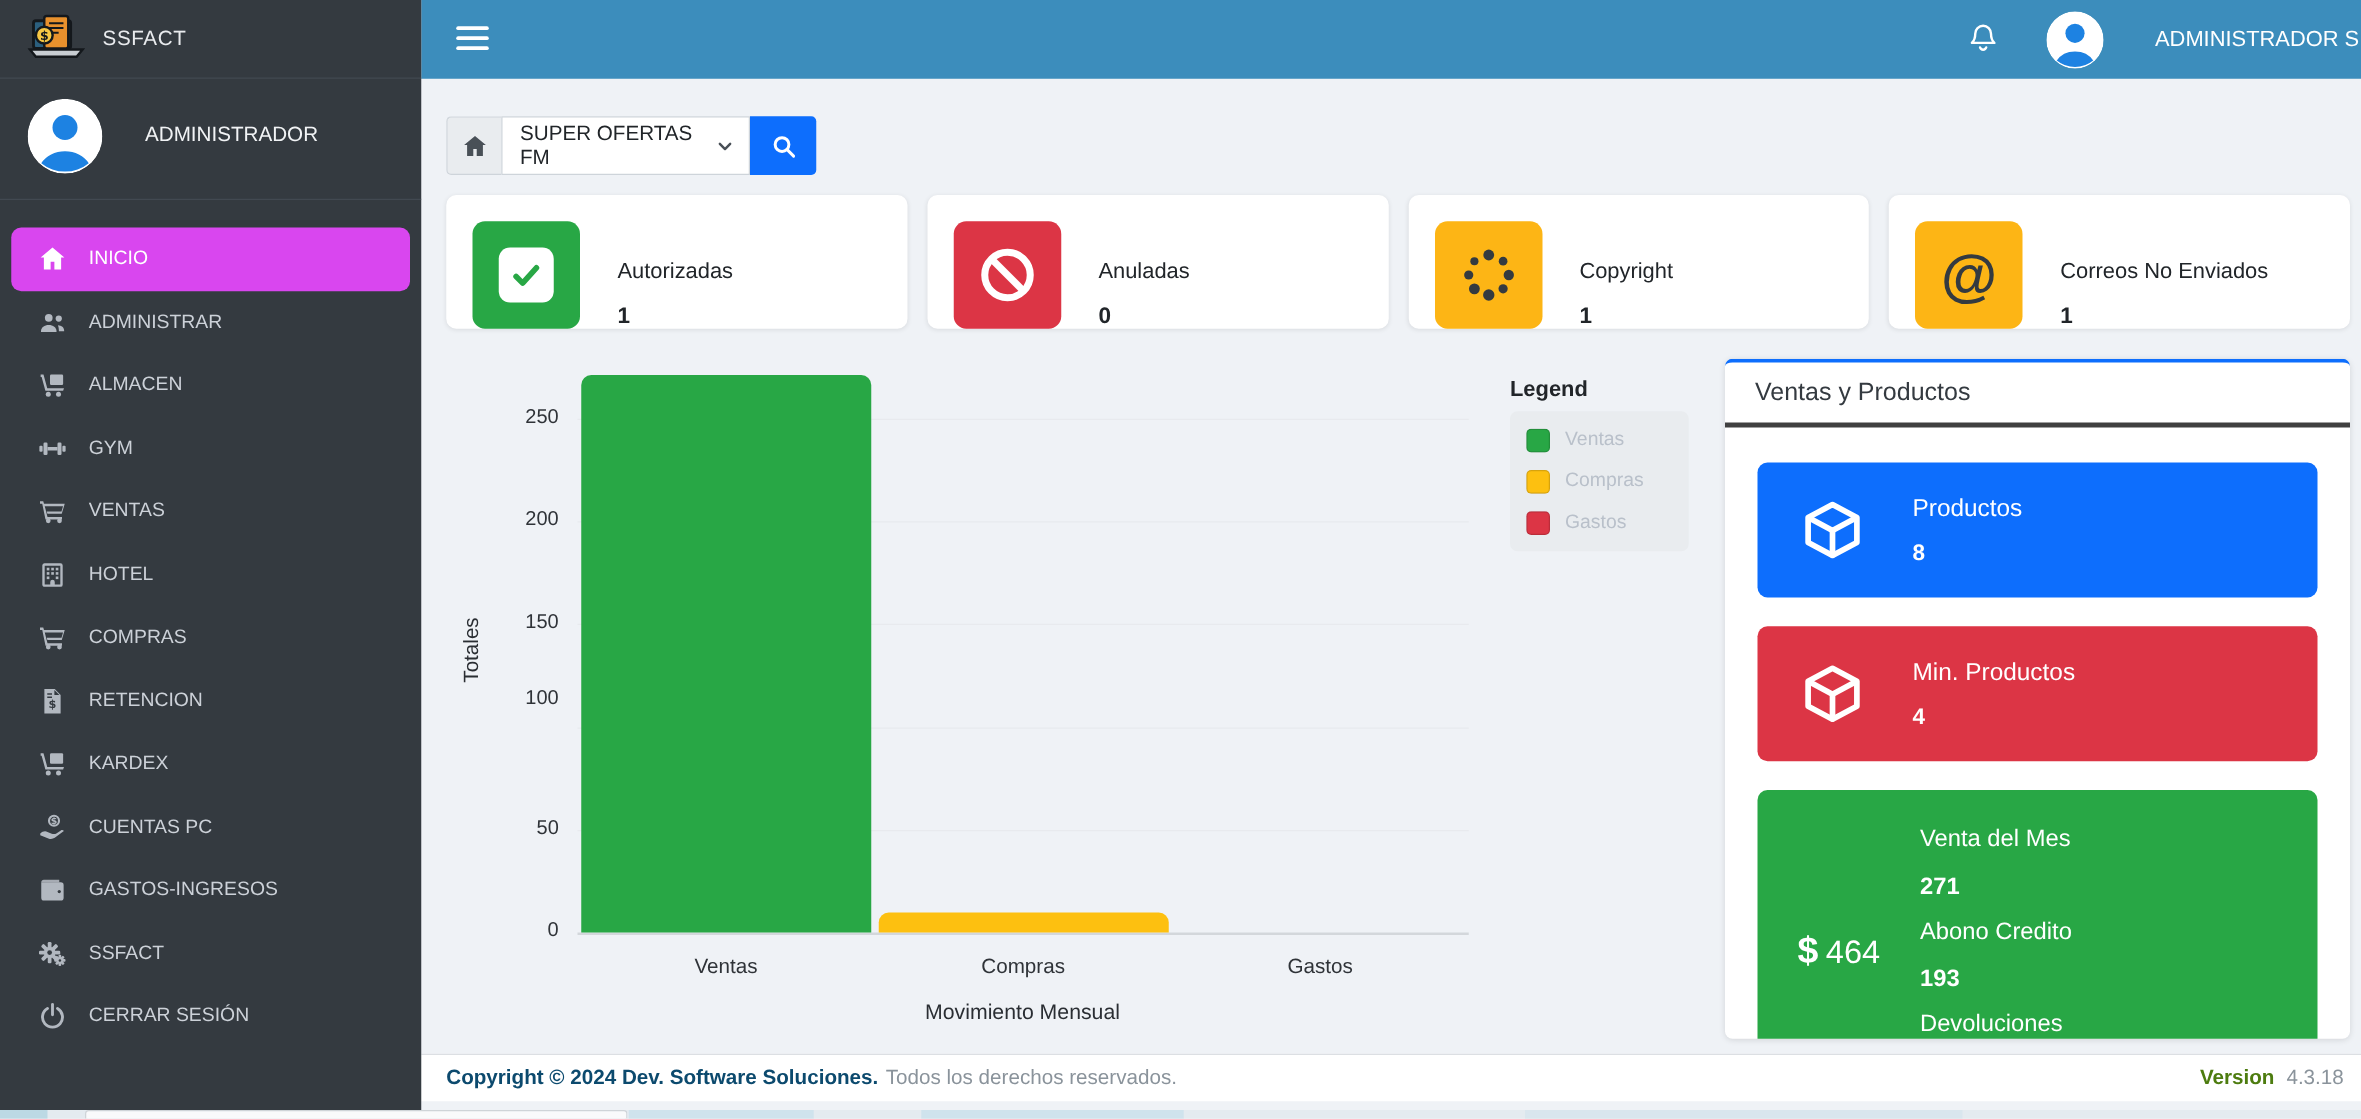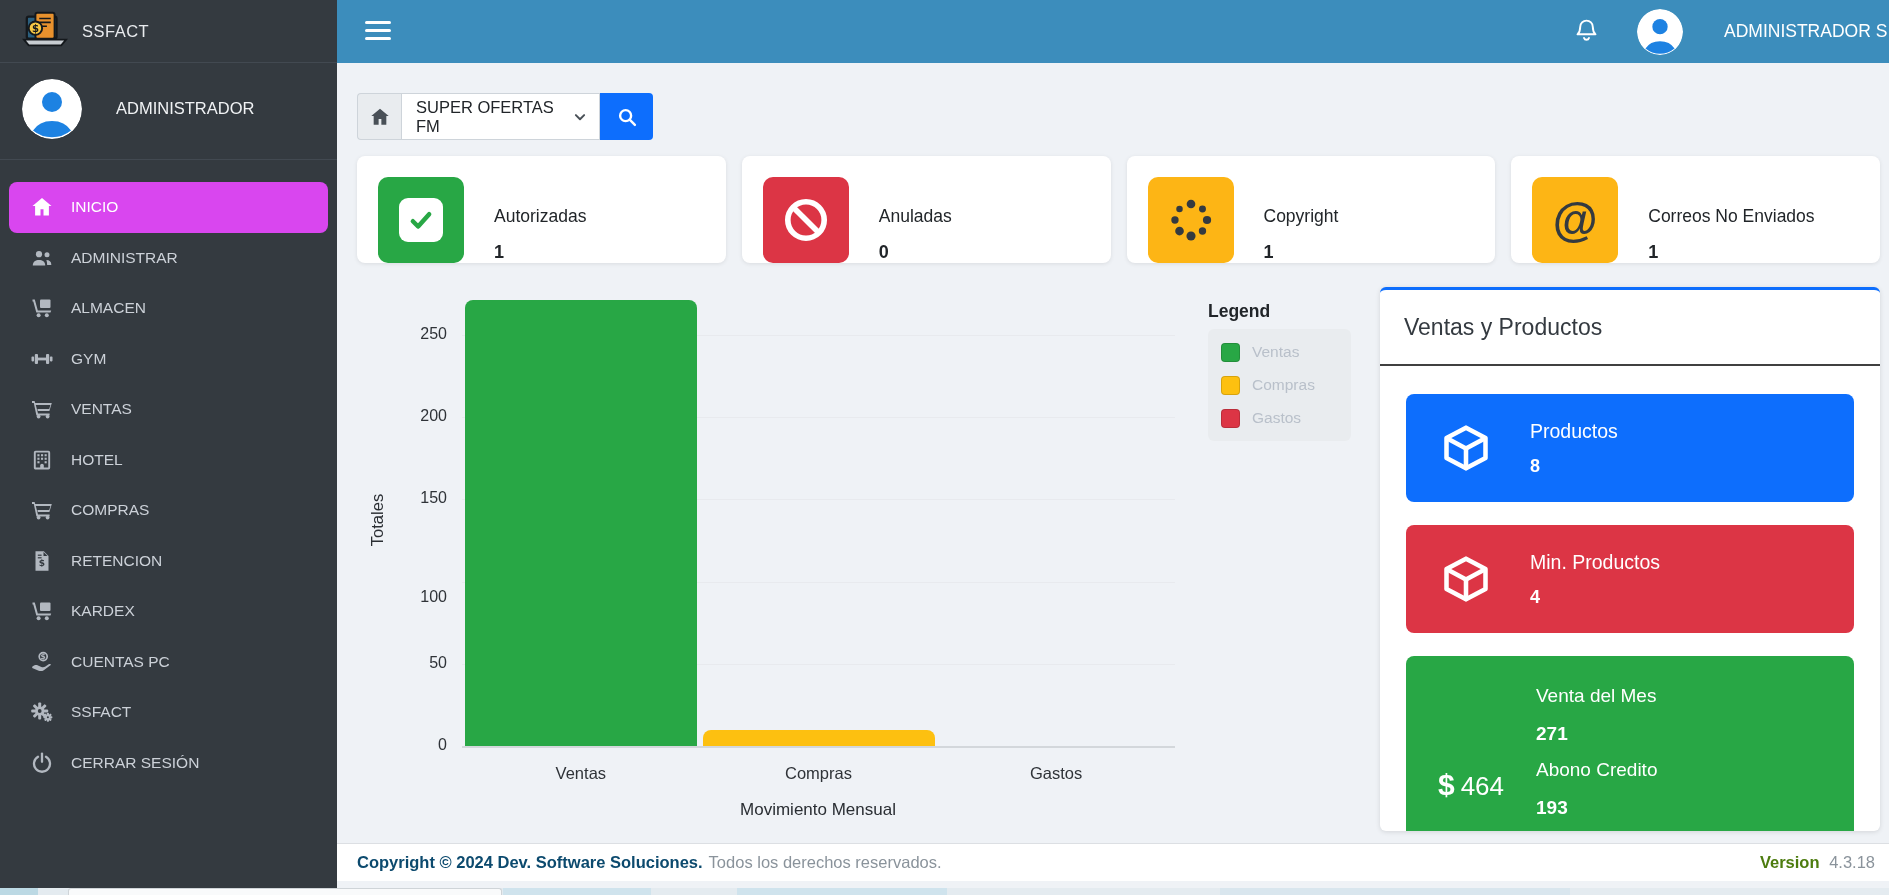--- a/index.html
+++ b/index.html
@@ -69,21 +69,21 @@
 
   
   #legend-title { position:absolute; left:871px; top:238px; font-size:17.5px; font-weight:bold; color:#212529; }
   #legend-box { position:absolute; left:871px; top:266px; width:143px; height:112px; background:#e9ecef; border-radius:6px; padding:9px 13px; display:flex; flex-direction:column; justify-content:space-between; }
   .legend-row { display:flex; align-items:center; height:28px; }
   .legend-swatch { width:19px; height:19px; border-radius:4px; border:1px solid rgba(0,0,0,.15); }
   .legend-label { font-size:15.5px; color:#b9c0ca; margin-left:12px; }
 
   
   #panel { position:absolute; left:1043px; top:224px; width:500px; height:544px; background:#fff; border-radius:6px; border-top:3px solid #0d6efd; box-shadow:0 1px 5px rgba(0,0,0,.12); overflow:hidden; }
-  #panel-header { height:76px; display:flex; align-items:center; padding-left:24px; font-size:23px; color:#343a40; border-bottom:2px solid #404040; }
+  #panel-header { height:52px; display:flex; align-items:center; padding-left:24px; font-size:20px; color:#343a40; border-bottom:4px solid #404040; }
   .panel-card { margin:23px 26px 0 26px; height:108px; border-radius:8px; display:flex; align-items:center; padding-left:34px; color:#fff; }
   .panel-card:first-of-type { margin-top:28px; }
   .panel-card .big-ico { width:52px; height:52px; flex:0 0 52px; color:#fff; }
   .panel-card-text { margin-left:38px; }
   .panel-card-label { font-size:19.5px; }
   .panel-card-value { font-size:18px; font-weight:bold; margin-top:13px; }
   #sales-card { margin:23px 26px 0 26px; height:260px; border-radius:8px; display:flex; color:#fff; }
   #sales-amount { width:130px; text-align:center; margin-top:112px; font-size:26px; }
   #sales-amount b { font-size:30px; margin-right:6px; }
   #sales-rows { padding-top:15px; }
@@ -242,20 +242,30 @@
               <circle cx="13.2" cy="6.6" r="4" fill="none" stroke="currentColor" stroke-width="1.7"></circle>
               <text x="13.2" y="9.4" font-size="7.5" font-weight="bold" text-anchor="middle" font-family="DejaVu Sans, sans-serif">$</text>
               <path d="M2.2 16.8c1.8-1.7 3.8-2.2 5.8-1.3l3.4 1.4c1.3.6 2.8.4 4-.4l3.3-2.2c.8-.5 1.9-.3 2.4.4l-7.3 5.5c-1.5 1-3.4 1.2-5.1.5l-6.5-2.6z"></path>
             </svg>
           </span>
           <span>CUENTAS PC</span>
         </div>
         <div class="menu-item">
           <span class="ico ">
             <svg viewBox="0 0 24 24" fill="currentColor">
+              <path d="M3 5.8c0-1.1.9-2 2-2h12.4v2.1z" opacity="0.9"></path>
+              <path d="M3 5.8h15.6a2.3 2.3 0 0 1 2.3 2.3v10a2.3 2.3 0 0 1-2.3 2.3H5.3A2.3 2.3 0 0 1 3 18.1z"></path>
+              <circle cx="17.4" cy="13.2" r="1.3" fill="#343a40"></circle>
+            </svg>
+          </span>
+          <span>GASTOS-INGRESOS</span>
+        </div>
+        <div class="menu-item">
+          <span class="ico ">
+            <svg viewBox="0 0 24 24" fill="currentColor">
               <g>
                 <rect x="8.2" y="2.5" width="3" height="17" rx="1"></rect>
                 <rect x="8.2" y="2.5" width="3" height="17" rx="1" transform="rotate(45 9.7 11)"></rect>
                 <rect x="8.2" y="2.5" width="3" height="17" rx="1" transform="rotate(90 9.7 11)"></rect>
                 <rect x="8.2" y="2.5" width="3" height="17" rx="1" transform="rotate(135 9.7 11)"></rect>
                 <circle cx="9.7" cy="11" r="4.6"></circle>
                 <circle cx="9.7" cy="11" r="1.9" fill="#343a40"></circle>
               </g>
               <g>
                 <rect x="16.8" y="12.8" width="2.2" height="9" rx="0.8"></rect>
@@ -397,21 +407,21 @@
     <div id="chart-layer">
       <div id="ylabel">Totales</div>
       <div id="xlabel">Movimiento Mensual</div>
     <div class="grid-line" style="top: 272px;"></div>
         <div class="tick-label" style="left: 50px; top: 262px;">250</div>
         <div class="grid-line" style="top: 354.2px;"></div>
         <div class="tick-label" style="left: 50px; top: 344.2px;">200</div>
         <div class="grid-line" style="top: 436.4px;"></div>
         <div class="tick-label" style="left: 50px; top: 426.4px;">150</div>
         <div class="grid-line" style="top: 518.6px;"></div>
-        <div class="tick-label" style="left: 50px; top: 525px;">100</div>
+        <div class="tick-label" style="left: 50px; top: 487px;">100</div>
         <div class="grid-line" style="top: 600.8px;"></div>
         <div class="tick-label" style="left: 50px; top: 590.8px;">50</div>
         <div class="grid-line axis" style="top: 683px;"></div>
         <div class="tick-label" style="left: 50px; top: 673px;">0</div>
         <div class="bar" style="left: 127.833px; top: 237.476px; height: 445.524px; background: rgb(40, 167, 69);"></div>
         <div class="cat-label" style="left: 158.833px;">Ventas</div>
         <div class="bar" style="left: 365.5px; top: 666.56px; height: 16.44px; background: rgb(253, 192, 16);"></div>
         <div class="cat-label" style="left: 396.5px;">Compras</div>
         <div class="cat-label" style="left: 634.167px;">Gastos</div>
       </div>

